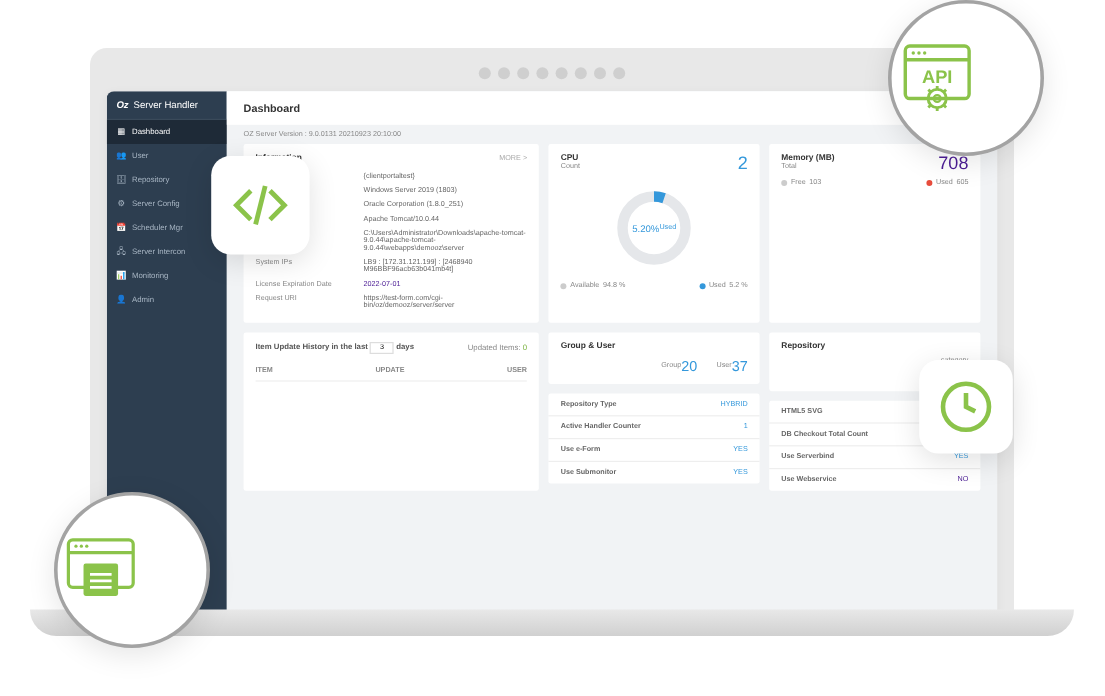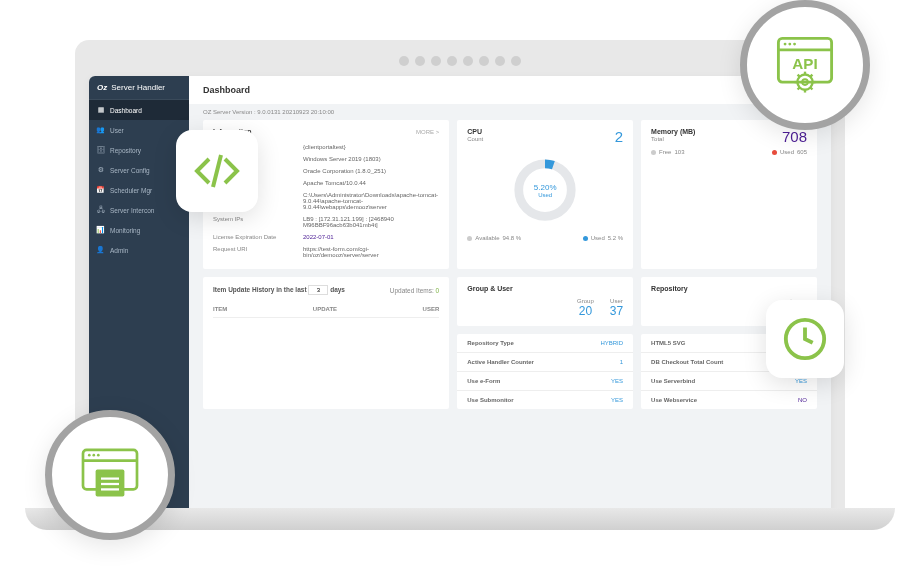--- a/index.html
+++ b/index.html
@@ -26,43 +26,43 @@
 .info-val{color:#666;flex:1}
 .red{color:#4c1d95}
 .blue{color:#3498db}
 .green{color:#7cb342}
 .metric-head{display:flex;justify-content:space-between;align-items:flex-start;margin-bottom:4px}
 .metric-label{font-size:6px;color:#888}
 .metric-val{font-size:15px;font-weight:400}
 .donut-wrap{display:flex;justify-content:center;padding:6px 0}
 .donut{width:70px;height:70px;position:relative}
 .donut svg{width:70px;height:70px;transform:rotate(-90deg)}
-.donut-center{position:absolute;inset:0;display:flex;flex-direction:column;align-items:center;justify-content:center;font-size:6px}
+.donut-center{position:absolute;inset:0;display:flex;flex-direction:row;align-items:center;justify-content:center;font-size:6px}
 .donut-pct{font-size:8px;font-weight:500}
 .legend{display:flex;justify-content:space-between;font-size:6px;color:#888;margin-top:4px}
 .legend span{display:flex;align-items:center;gap:3px}
 .ldot{width:5px;height:5px;border-radius:50%}
 .row2{display:grid;grid-template-columns:1.4fr 1fr 1fr;gap:8px;padding:8px 14px}
 .hist-head{display:flex;align-items:center;gap:4px;font-size:6.5px;font-weight:600;justify-content:space-between}
 .days-input{width:20px;border:1px solid #ddd;padding:1px;font-size:6px;text-align:center}
 .tbl-head{display:flex;justify-content:space-between;padding:5px 0;border-bottom:1px solid #eee;font-size:6px;color:#888;font-weight:600;margin-top:6px}
 .gu-row{display:flex;justify-content:flex-end;gap:16px;text-align:center}
-.gu-col{display:flex;flex-direction:column;align-items:center}
+.gu-col{display:flex;align-items:center}
 .gu-lbl{font-size:6px;color:#888}
 .gu-val{font-size:12px}
 .repo-row{display:flex;justify-content:flex-end}
 .repo-col{display:flex;flex-direction:column;align-items:flex-end}
 .stat-row{display:flex;justify-content:space-between;padding:5px 0;border-top:1px solid #eee;font-size:6px}
 .stat-lbl{color:#666;font-weight:600}
 .stat-val{font-weight:500}
 .laptop-base{position:absolute;left:25px;top:508px;width:870px;height:22px;background:linear-gradient(#e8e8e8,#d0d0d0);border-radius:0 0 30px 30px}
 .float-card{position:absolute;background:#fff;border-radius:16px;box-shadow:0 6px 24px rgba(0,0,0,.12);display:flex;align-items:center;justify-content:center}
 .float-code{left:176px;top:130px;width:82px;height:82px}
 .float-clock{left:766px;top:300px;width:78px;height:78px}
-.float-circle{position:absolute;width:130px;height:130px;border-radius:50%;border:7px solid #a3a3a3;background:#fff;display:flex;align-items:center;justify-content:center;box-shadow:0 6px 24px rgba(0,0,0,.1)}
+.float-circle{position:absolute;width:130px;height:130px;border-radius:50%;border:3px solid #a3a3a3;background:#fff;display:flex;align-items:center;justify-content:flex-start;box-shadow:0 6px 24px rgba(0,0,0,.1)}
 .float-api{left:740px;top:0}
 .float-console{left:45px;top:410px}
 .side-grow{flex:1}
 .side-collapse{padding:6px;text-align:center;color:#5a6a7a;cursor:pointer}
 .upd-count{color:#7cb342;font-weight:400}
 </style>
 </head>
 <body>
 
 <div class="laptop">

